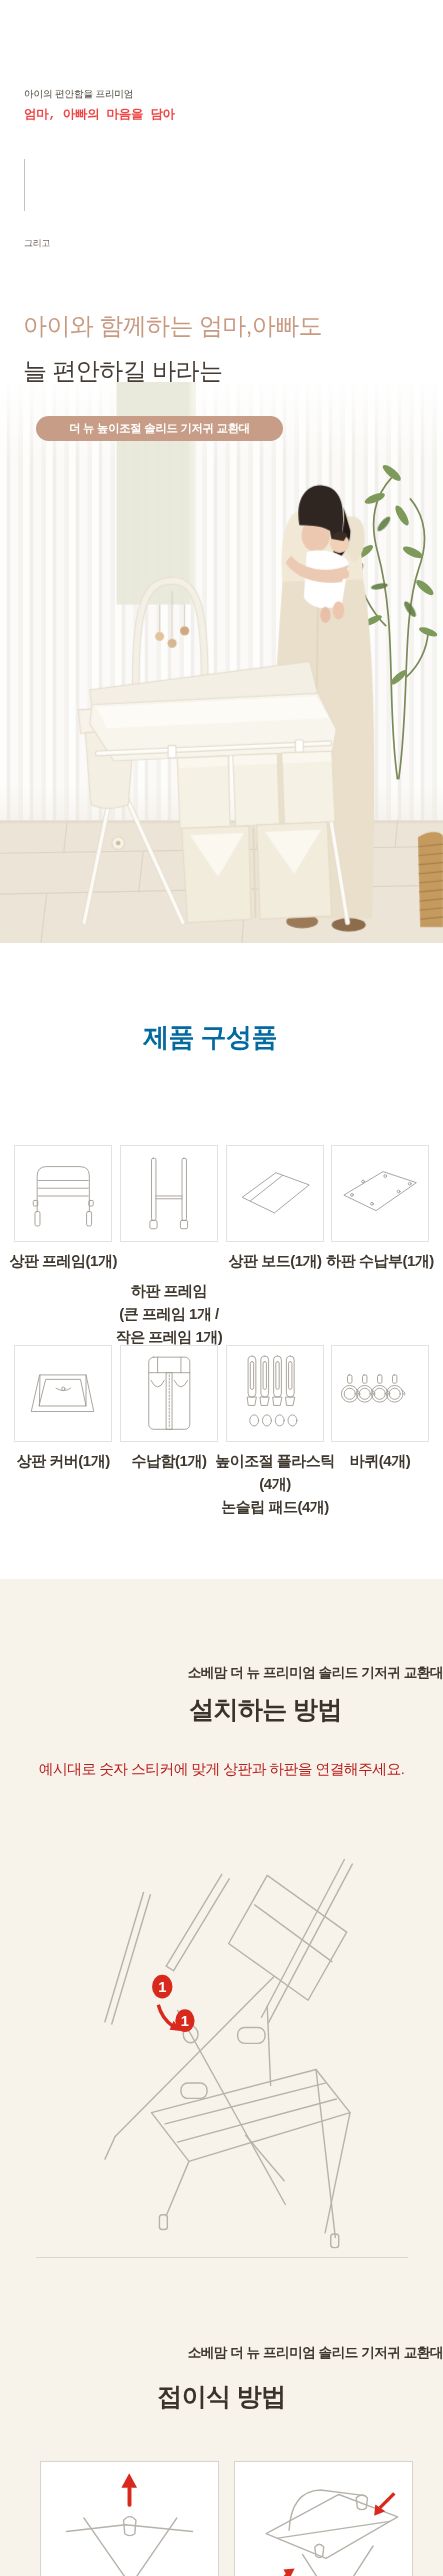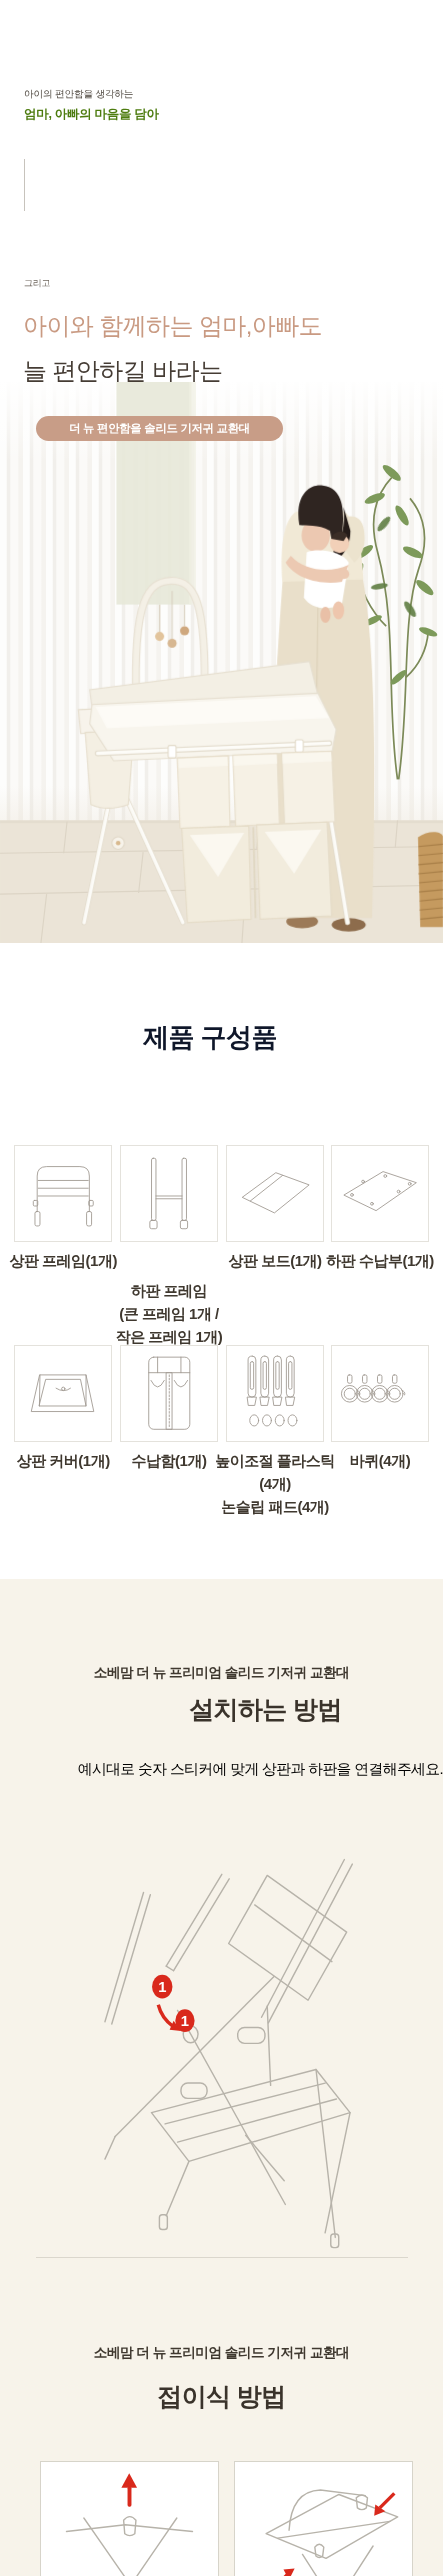--- a/index.html
+++ b/index.html
@@ -2,59 +2,59 @@
 <html style="font-size:9px"><head>
 <meta charset="utf-8">
 <style>
   html,body{margin:0;padding:0;background:#ffffff;}
   *{box-sizing:border-box;}
   .page{position:relative;width:443px;height:2576px;margin:0 auto;overflow:hidden;
         background:#ffffff;font-family:"Liberation Sans","DejaVu Sans",sans-serif;color:#3e362e;}
   .abs{position:absolute;}
   
   .intro-line1{left:24px;top:88px;font-size:9.7px;font-weight:400;color:#49423a;letter-spacing:-0.2px;}
-  .intro-line2{left:24px;top:106px;font-size:12.5px;font-weight:700;color:#4d7c0f;letter-spacing:-0.3px;}
+  .intro-line2{left:24px;top:106px;font-size:12.5px;font-weight:700;color:#ef4444;letter-spacing:-0.3px;font-family:Liberation Mono, monospace;}
   .tick{left:24px;top:159px;width:0.6px;height:52px;background:#c7c3bc;}
-  .conj{left:24px;top:237px;font-size:9px;color:#6f675e;letter-spacing:-0.2px;margin-top:40px;}
+  .conj{left:24px;top:237px;font-size:9px;color:#6f675e;letter-spacing:-0.2px;}
   .big-line{left:23px;font-size:24px;font-weight:400;letter-spacing:-0.6px;margin-top:48px;}
   .accent{top:262px;color:#c99a82;}
   .dark1{top:307px;color:#453c34;}
   .dark2{top:348px;color:#453c34;}
   
   .hero{left:0;top:382px;width:443px;height:561px;overflow:hidden;
     background:
       linear-gradient(180deg, rgba(255,255,255,.95), rgba(255,255,255,0) 80px),
       linear-gradient(180deg, rgba(255,255,255,0) 72%, rgba(232,224,209,.45) 82%),
       repeating-linear-gradient(90deg,#fdfdfc 0 6.2px,#f1efeb 7.4px 9.7px,#fbfaf8 10.8px 17.6px,#f5f3ef 19px 23px);}
   .hero svg{position:absolute;left:0;top:0;}
   .badge-pill{left:36px;top:34px;width:247px;height:25px;border-radius:12.5px;background:#c89d87;
     color:#ffffff;font-size:11.4px;font-weight:700;text-align:center;line-height:25px;letter-spacing:-0.3px;}
   
-  .comp-title{left:0;top:1020px;width:420px;text-align:center;font-size:26px;font-weight:700;color:#0f172a;letter-spacing:-0.6px;}
+  .comp-title{left:0;top:1020px;width:420px;text-align:center;font-size:26px;font-weight:700;color:#0369a1;letter-spacing:-0.6px;}
   .comp-box{width:98px;height:97px;background:#ffffff;border:0.6px solid #e4e2dc;}
   .comp-box svg{display:block;width:100%;height:100%;}
   .cap{width:114px;text-align:center;font-size:15px;font-weight:700;color:#3f382f;line-height:23px;letter-spacing:-0.5px;}
   .cap span{display:block;}
   
   .beige{left:0;top:1579px;width:443px;height:997px;background:#f7f3ea;}
-  .brand-line{left:0;width:443px;text-align:center;font-size:13.6px;font-weight:600;color:#3f382f;letter-spacing:-0.5px;}
+  .brand-line{left:0;width:443px;text-align:right;font-size:13.6px;font-weight:600;color:#3f382f;letter-spacing:-0.5px;}
   .sec-title{left:0;width:443px;text-align:center;font-size:25px;font-weight:700;color:#3a332b;letter-spacing:-0.6px;}
-  .sec-desc{left:0;top:181px;width:443px;text-align:right;font-size:14.8px;font-weight:400;color:#000000;letter-spacing:-0.6px;}
+  .sec-desc{left:0;top:181px;width:443px;text-align:center;font-size:14.8px;font-weight:400;color:#b91c1c;letter-spacing:-0.6px;}
   .divider{left:36px;top:678px;width:372px;height:0;border-top:1.1px solid #dbd7cd;}
   .fold-box{top:882px;width:179px;height:170px;background:#ffffff;border:0.6px solid #d7d4ca;}
   .fold-box svg{display:block;width:100%;height:100%;}
   .sketch{stroke:#a09a91;stroke-width:1.6;fill:none;stroke-linecap:round;stroke-linejoin:round;}
   .diag{stroke:#b7b3aa;stroke-width:2.5;fill:none;stroke-linecap:round;stroke-linejoin:round;}
 </style>
 </head>
 <body>
 
 <div class="page">
 
-  <div class="abs intro-line1">아이의 편안함을 생각하는</div>
+  <div class="abs intro-line1">아이의 편안함을 프리미엄</div>
   <div class="abs intro-line2">엄마, 아빠의 마음을 담아</div>
   <div class="abs tick"></div>
   <div class="abs conj">그리고</div>
   <div class="abs big-line accent">아이와 함께하는 엄마,아빠도</div>
   <div class="abs big-line dark1">늘 편안하길 바라는</div>
   <div class="abs big-line dark2">소베맘의 마음을 담아</div>
 
   <div class="abs hero">
     <svg width="443" height="561" viewBox="0 0 780 988">
 
@@ -184,21 +184,21 @@
 
         <g fill="#f2ecdd" stroke="#e5dcc8" stroke-width="2">
           <path d="M320,786 L438,782 L442,946 L330,952 Z"></path>
           <path d="M452,780 L576,775 L584,940 L458,946 Z"></path>
         </g>
         <path d="M334,798 L430,794 L384,872 Z" fill="#fbf8f0"></path>
         <path d="M466,792 L566,788 L518,866 Z" fill="#fbf8f0"></path>
         <line x1="446" y1="784" x2="450" y2="944" stroke="#e0d7c2" stroke-width="3"></line>
       </g>
     </svg>
-    <div class="abs badge-pill">더 뉴 편안함을 솔리드 기저귀 교환대</div>
+    <div class="abs badge-pill">더 뉴 높이조절 솔리드 기저귀 교환대</div>
   </div>
 
   <div class="abs comp-title">제품 구성품</div>
 
   <div class="abs comp-box" style="left:14px;top:1145px;">
     <svg viewBox="0 0 173 171">
         <g class="sketch">
       <path d="M40,118 V54 q0,-17 17,-17 h60 q17,0 17,17 v64"></path>
       <line x1="42" y1="62" x2="132" y2="62"></line>
           <line x1="42" y1="76" x2="132" y2="76"></line>

